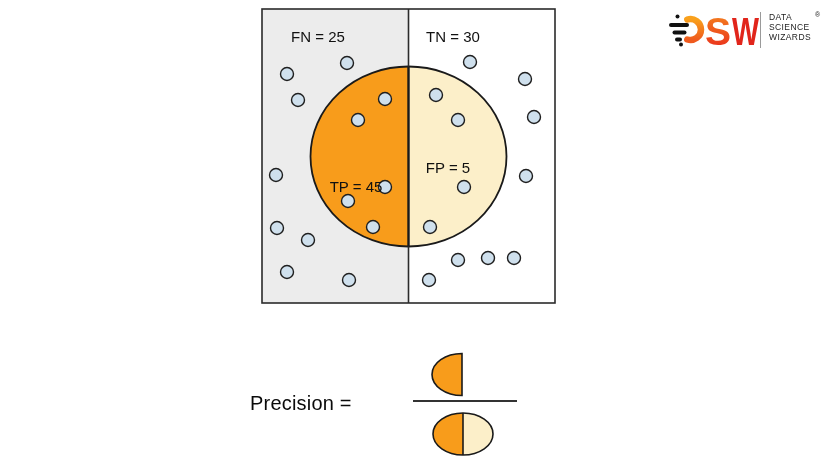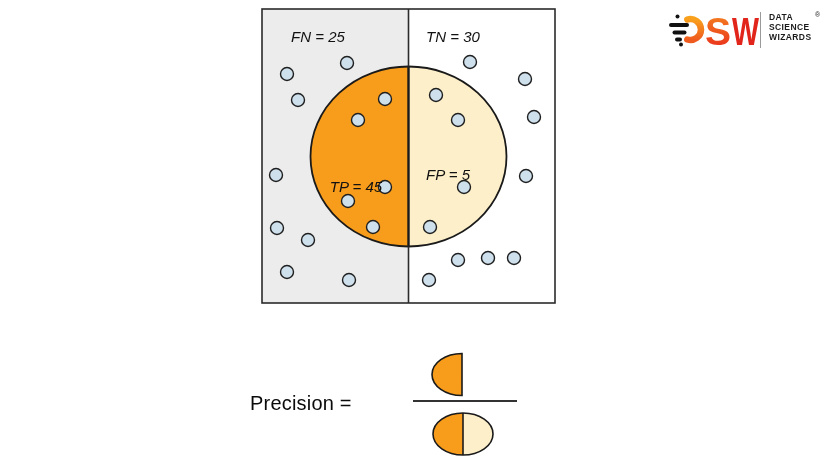--- a/index.html
+++ b/index.html
@@ -11,37 +11,36 @@
     overflow: hidden;
   }
   .stage { position: absolute; left: 0; top: 0; width: 828px; height: 466px; }
   .layer-svg { position: absolute; left: 0; top: 0; }
   .lbl {
     position: absolute;
     color: #111111;
     font-size: 15px;
     white-space: nowrap;
     transform: translateX(-50%);
-    font-style: italic;
   }
   .precision-lbl {
     position: absolute;
     left: 250px; top: 392px; width: 153px;
     text-align: left;
     font-size: 20px;
     color: #0a0a0a;
     letter-spacing: 0.2px;
   }
   
   .logo { position: absolute; left: 655px; top: 5px; width: 170px; height: 50px; }
   .logo-svg { position: absolute; left: 0; top: 0; }
   .logo-divider { position: absolute; left: 105px; top: 7px; width: 1px; height: 36px; background: #9a9a9a; }
   .logo-text { position: absolute; left: 114px; top: 7px; line-height: 10px; }
   .logo-text div {
-    font-size: 8.5px; font-weight: bold; color: #1c1c1c; letter-spacing: 0.4px;
+    font-size: 8.5px; font-weight: normal; color: #1c1c1c; letter-spacing: 0.4px;
   }
   .logo-reg { position: absolute; left: 160px; top: 6px; font-size: 7px; color: #1c1c1c; }
 </style>
 </head>
 <body>
 
 <div class="stage">
 
   <svg class="layer-svg" width="828" height="466" viewBox="0 0 828 466">
 
@@ -88,21 +87,21 @@
     <path d="M462,353.5 A30,21 0 0 0 462,395.5 Z" stroke="#1A1A1A" stroke-width="1.6" fill="#F89C1B"></path>
     <path d="M463,413 A30,21 0 0 0 463,455 Z" fill="#F89C1B"></path>
     <path d="M463,413 A30,21 0 0 1 463,455 Z" fill="#FCEFC9"></path>
     <ellipse cx="463" cy="434" rx="30" ry="21" fill="none" stroke="#1A1A1A" stroke-width="1.6"></ellipse>
     <line x1="463" y1="413" x2="463" y2="455" stroke="#1A1A1A" stroke-width="1.6"></line>
   </svg>
 
   <div class="lbl" style="left:318px; top:28px;">FN = 25</div>
   <div class="lbl" style="left:453px; top:28px;">TN = 30</div>
   <div class="lbl" style="left:356px; top:151px;margin-top:27px;">TP = 45</div>
-  <div class="lbl" style="left:448px; top:166px;">FP = 5</div>
+  <div class="lbl" style="left:448px; top:159px;">FP = 5</div>
 
   <div class="precision-lbl">Precision =</div>
 
   <div class="logo">
     <svg class="logo-svg" width="108" height="50" viewBox="0 0 108 50">
       <defs>
         <linearGradient id="gradD" x1="0" y1="0" x2="0" y2="1">
           <stop offset="0" stop-color="#F9A11C"></stop>
           <stop offset="1" stop-color="#EF5A1E"></stop>
         </linearGradient>

